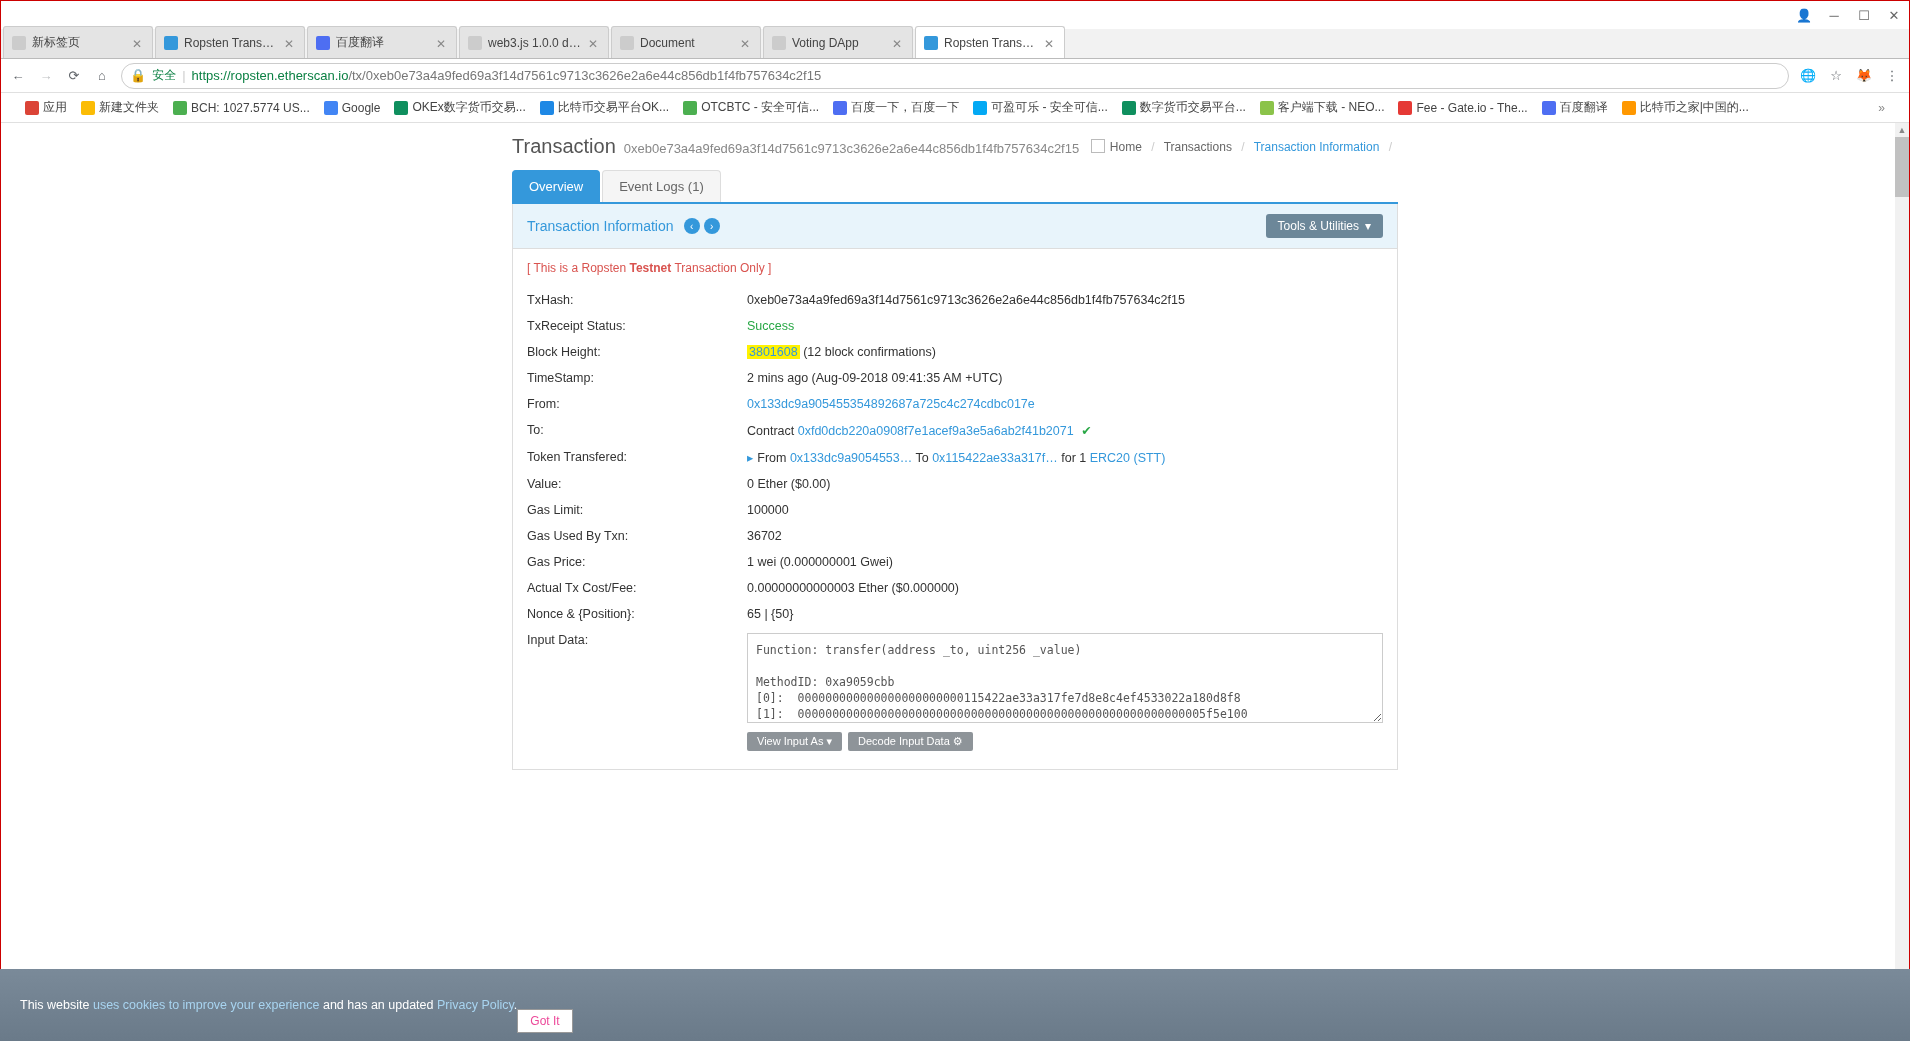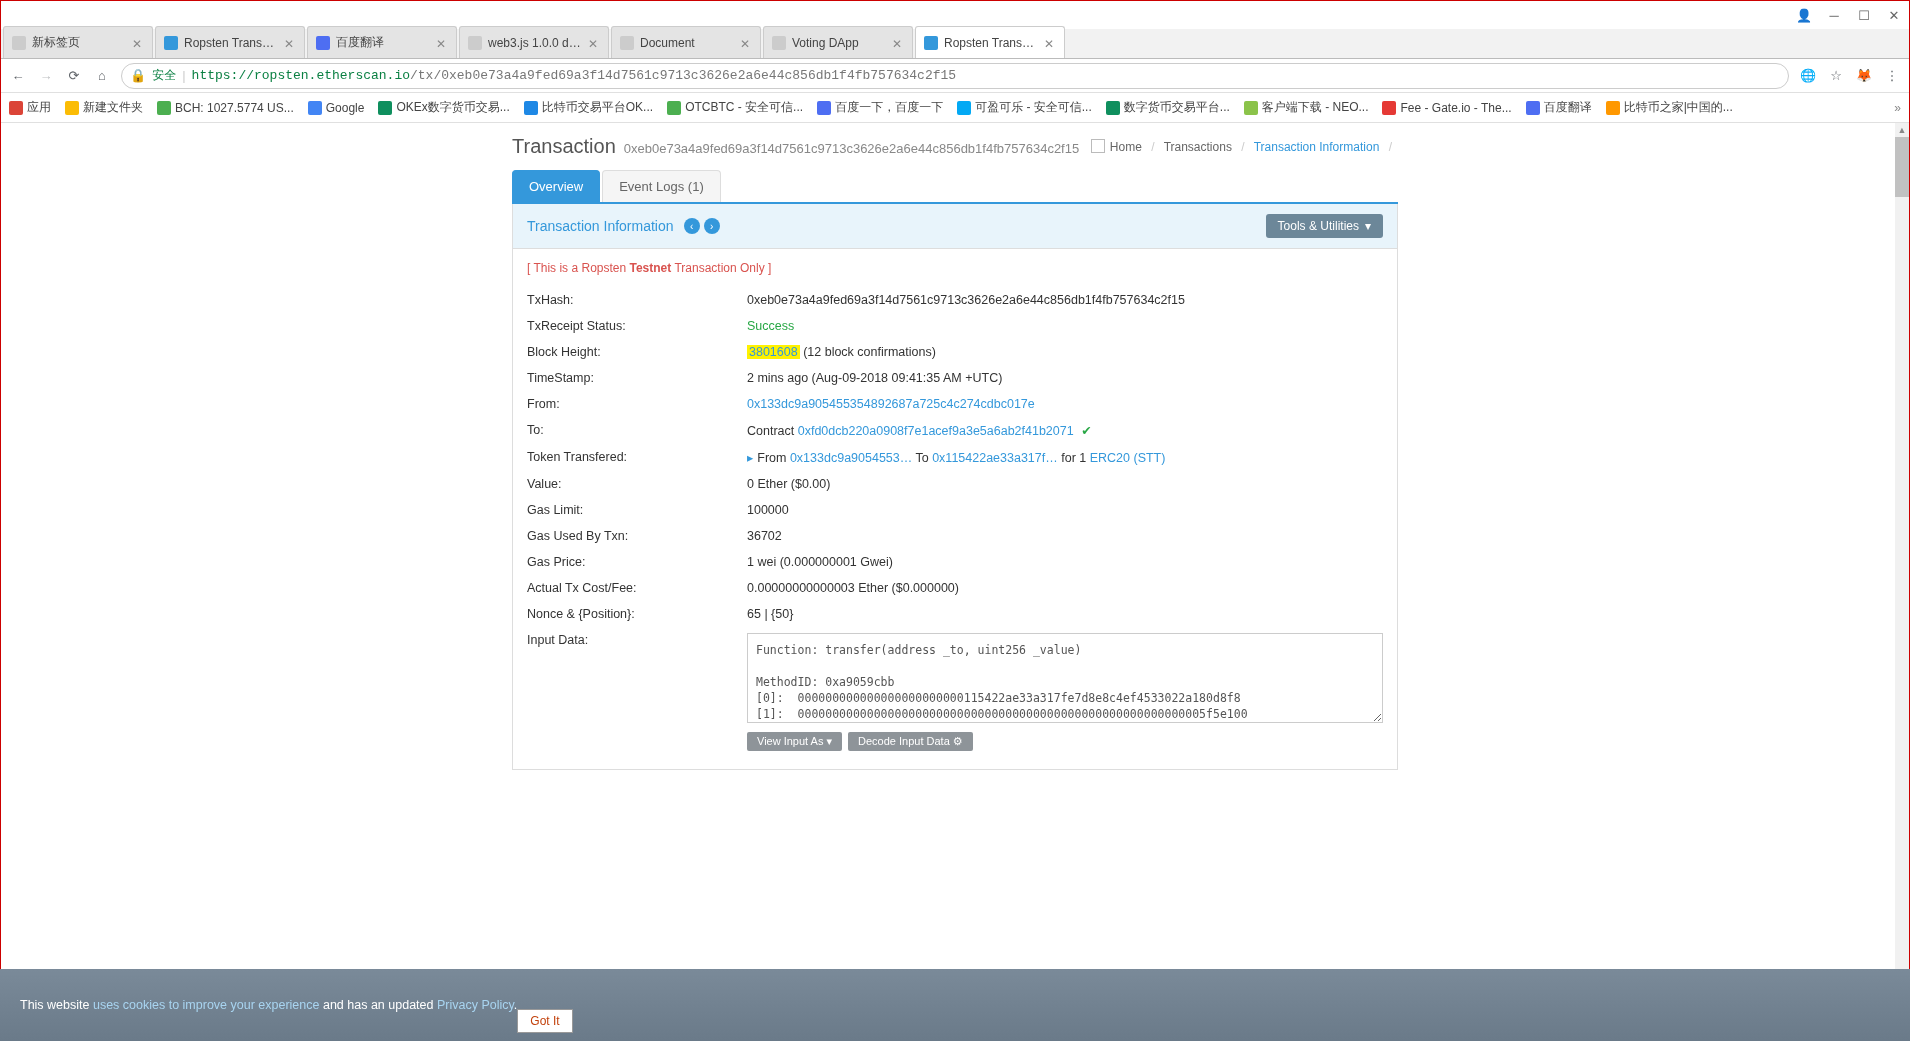--- a/index.html
+++ b/index.html
@@ -12,24 +12,24 @@
     .tabs-bar { height: 30px; background: #f2f2f2; display: flex; align-items: flex-end; padding-left: 2px; border-bottom: 1px solid #bbb; }
     .tab { height: 32px; min-width: 150px; max-width: 150px; background: #e4e4e4; border-radius: 3px 3px 0 0; margin-right: 2px; display: flex; align-items: center; padding: 0 8px; font-size: 12px; color: #444; gap: 6px; border: 1px solid #ccc; border-bottom: none; cursor: default; overflow: hidden; }
     .tab.active { background: #fff; }
     .tab-favicon { width: 14px; height: 14px; border-radius: 2px; flex-shrink: 0; }
     .tab-title { flex: 1; white-space: nowrap; overflow: hidden; text-overflow: ellipsis; }
     .tab-close { width: 12px; height: 12px; color: #888; cursor: pointer; flex-shrink: 0; }
     .nav-bar { height: 34px; background: #fff; display: flex; align-items: center; padding: 0 8px; gap: 10px; border-bottom: 1px solid #e0e0e0; }
     .nav-icon { width: 18px; height: 18px; color: #5f6368; cursor: pointer; display: flex; align-items: center; justify-content: center; }
     .address-bar { flex: 1; height: 26px; border: 1px solid #ccc; border-radius: 13px; display: flex; align-items: center; padding: 0 8px; gap: 6px; font-size: 13px; }
     .lock-label { color: #0b8043; font-size: 12px; }
-    .url-text { color: #333; white-space: nowrap; overflow: hidden; font-family: Liberation Mono, monospace; }
+    .url-text { color: #333; white-space: nowrap; overflow: hidden; }
     .url-host { color: #0b8043; }
     .url-path { color: #777; }
-    .bookmarks-bar { height: 30px; background: #fff; display: flex; align-items: center; padding: 0 8px; gap: 14px; border-bottom: 1px solid #e0e0e0; font-size: 12px; overflow: hidden; }
+    .bookmarks-bar { height: 30px; background: #fff; display: flex; align-items: center; padding: 0 24px; gap: 14px; border-bottom: 1px solid #e0e0e0; font-size: 12px; overflow: hidden; }
     .bookmark { display: flex; align-items: center; gap: 4px; color: #444; cursor: pointer; white-space: nowrap; }
     .bm-icon { width: 14px; height: 14px; border-radius: 2px; flex-shrink: 0; }
     
     
     .page { background: #fff; min-height: 900px; position: relative; }
     .header { display: flex; justify-content: space-between; align-items: center; padding: 12px 0; max-width: 886px; margin: 0 auto; }
     .header-left { display: flex; align-items: baseline; gap: 8px; }
     .page-title { font-size: 20px; color: #555; font-weight: normal; }
     .page-subtitle { font-size: 13px; color: #888; }
     .copy-icon { width: 14px; height: 14px; border: 1px solid #bbb; cursor: pointer; display: inline-block; vertical-align: middle; margin-left: 4px; }
@@ -62,21 +62,21 @@
     .check-icon { color: #28a745; margin-left: 4px; }
     .transfer-arrow { color: #3498db; margin-right: 4px; }
     
     .input-data-box { width: 100%; height: 90px; border: 1px solid #ccc; padding: 8px; font-family: monospace; font-size: 11.5px; color: #555; resize: both; overflow: auto; background: #fff; line-height: 1.4; }
     
     .data-btns { margin-top: 6px; display: flex; gap: 6px; }
     .data-btn { background: #8e9499; color: #fff; padding: 3px 10px; font-size: 11px; border: none; border-radius: 2px; cursor: pointer; }
     
     .cookie-bar { position: fixed; bottom: 0; left: 0; right: 0; background: linear-gradient(to bottom, #7a8a99, #6a7a89); color: #fff; padding: 8px 20px; display: flex; justify-content: flex-start; align-items: center; font-size: 12.5px; }
     .cookie-bar a { color: #a8d4f0; text-decoration: none; }
-    .got-it { background: #fff; color: #c2410c; border: 1px solid #999; padding: 4px 12px; cursor: pointer; font-size: 12px; margin-top: 32px; }
+    .got-it { background: #fff; color: #ec4899; border: 1px solid #999; padding: 4px 12px; cursor: pointer; font-size: 12px; margin-top: 32px; }
     
     .scrollbar { position: absolute; right: 0; top: 0; width: 14px; height: 100%; background: #f1f1f1; }
     .scrollbar-thumb { width: 100%; height: 60px; background: #c1c1c1; }
     .scrollbar-arrow { width: 100%; height: 14px; background: #f1f1f1; color: #888; text-align: center; font-size: 9px; line-height: 14px; }
   </style>
 </head>
 <body>
 
 <div class="browser-chrome">
 

